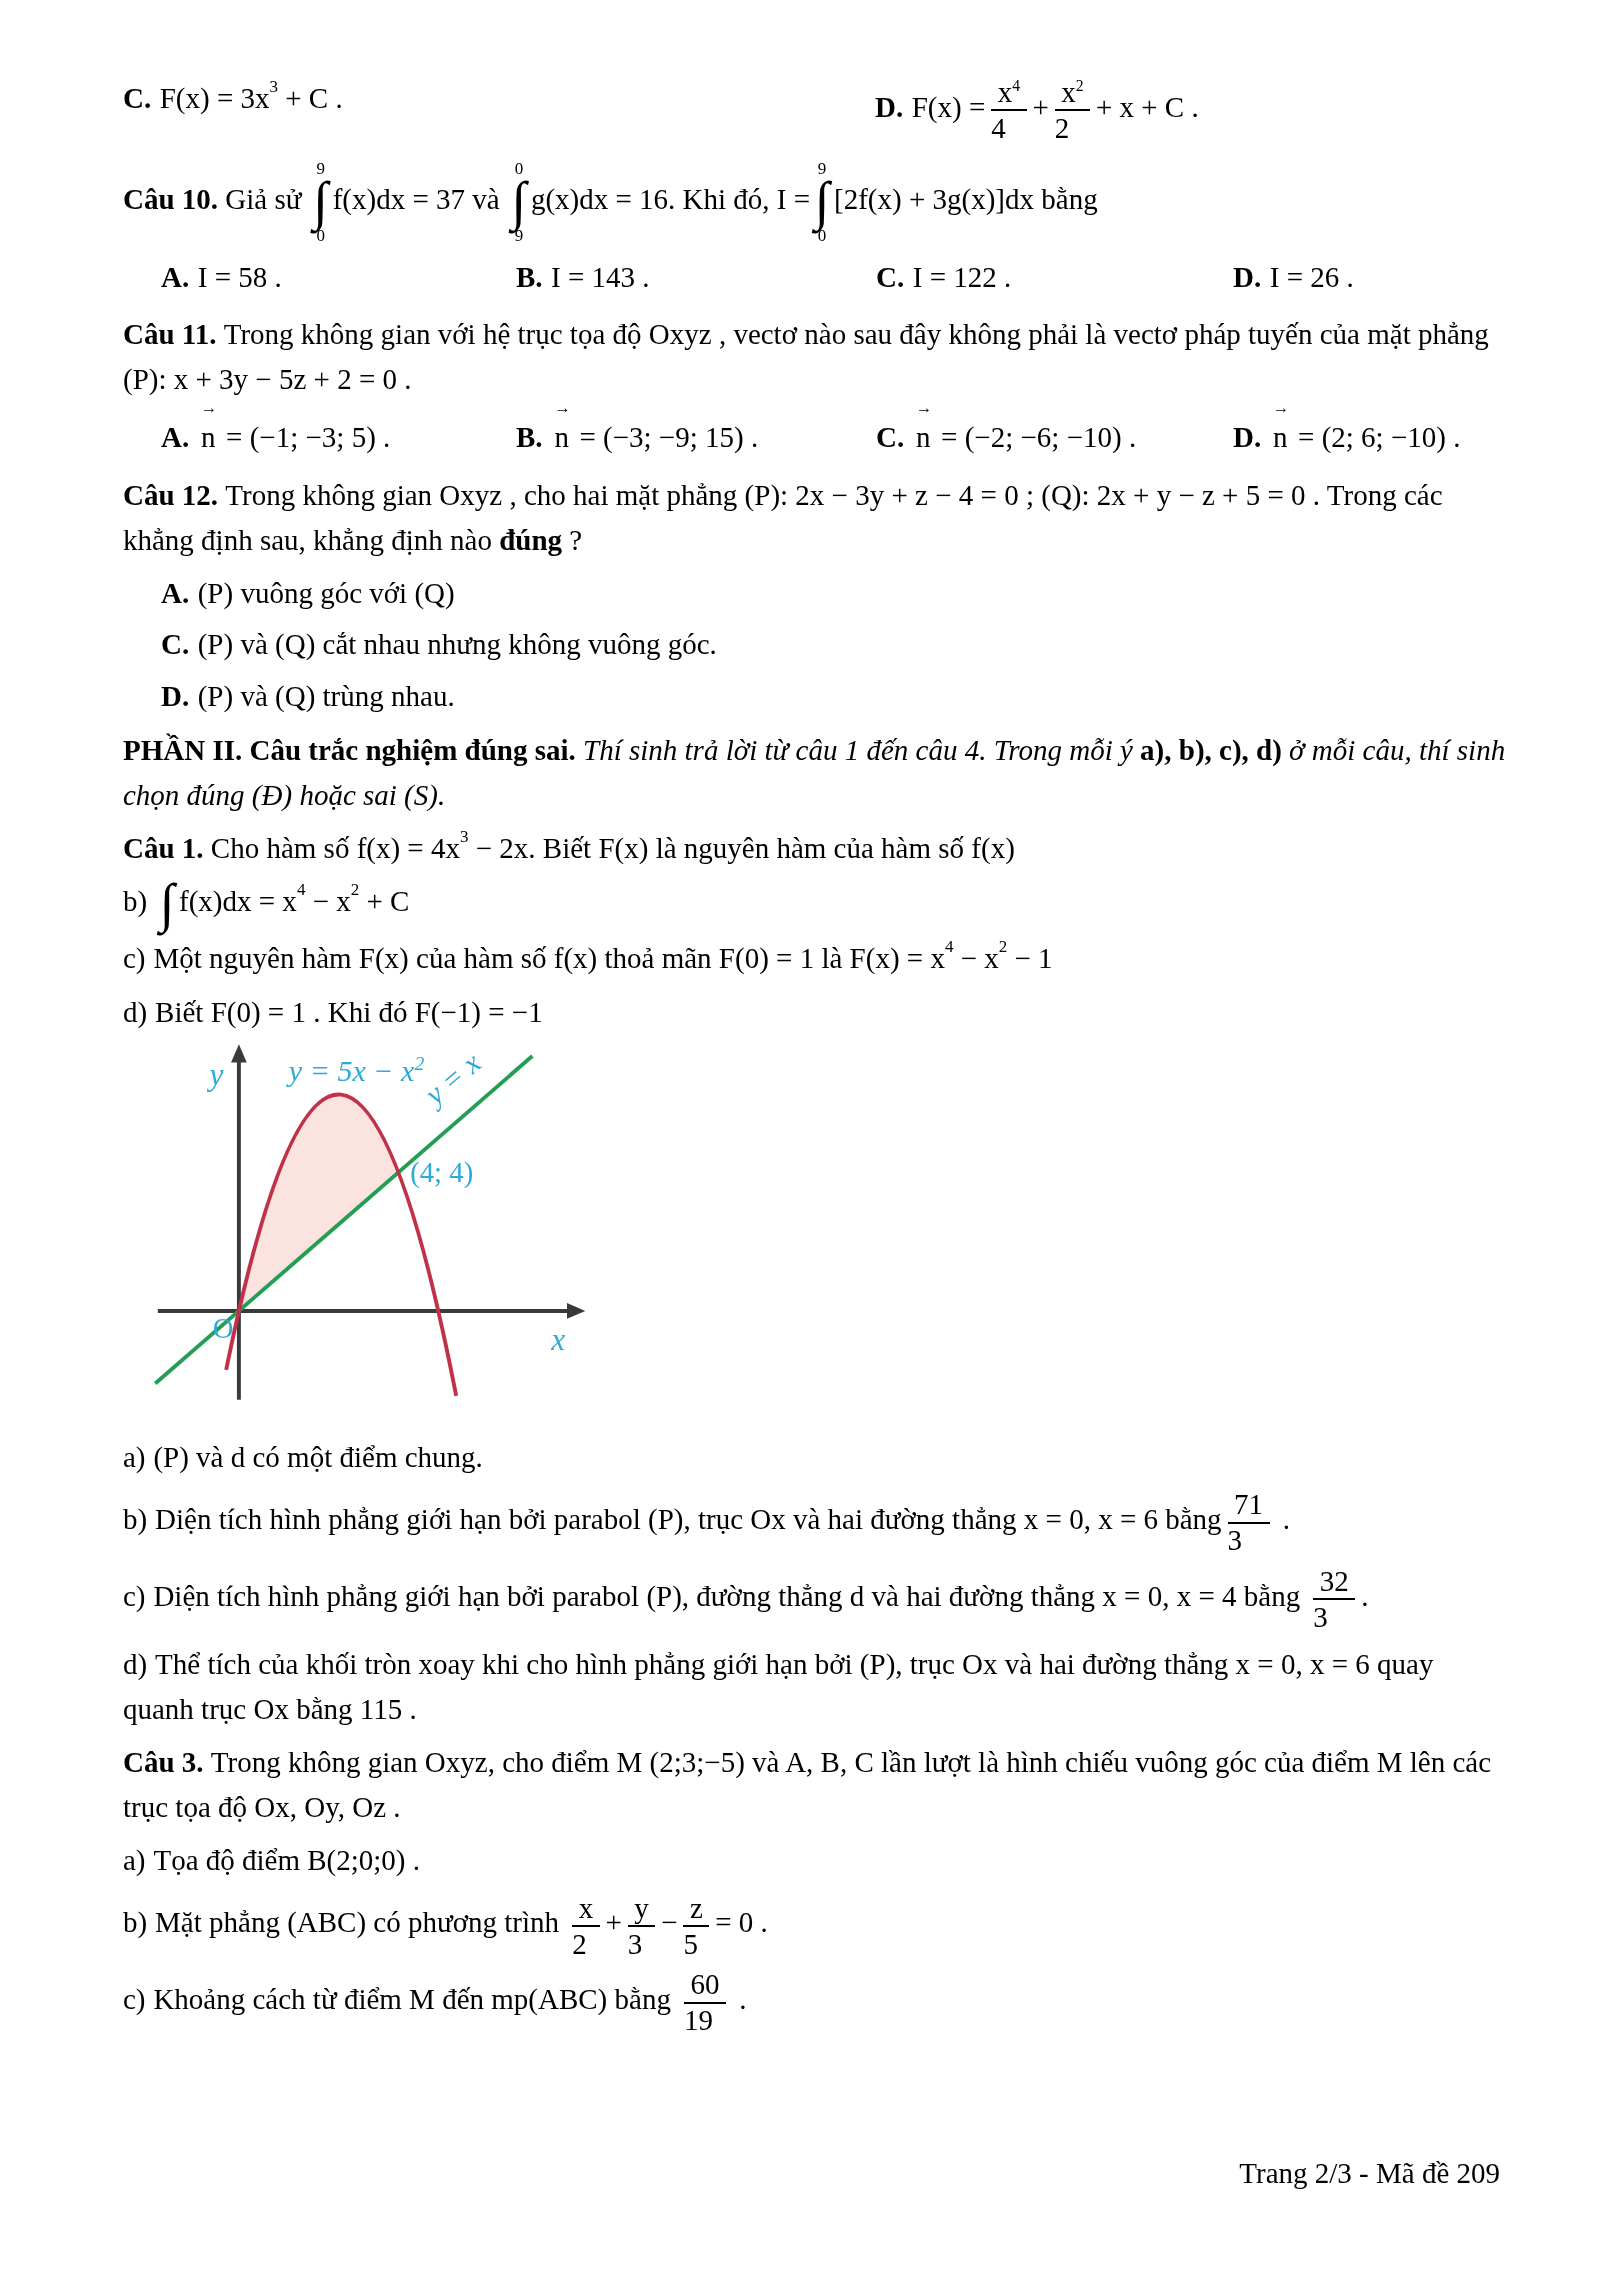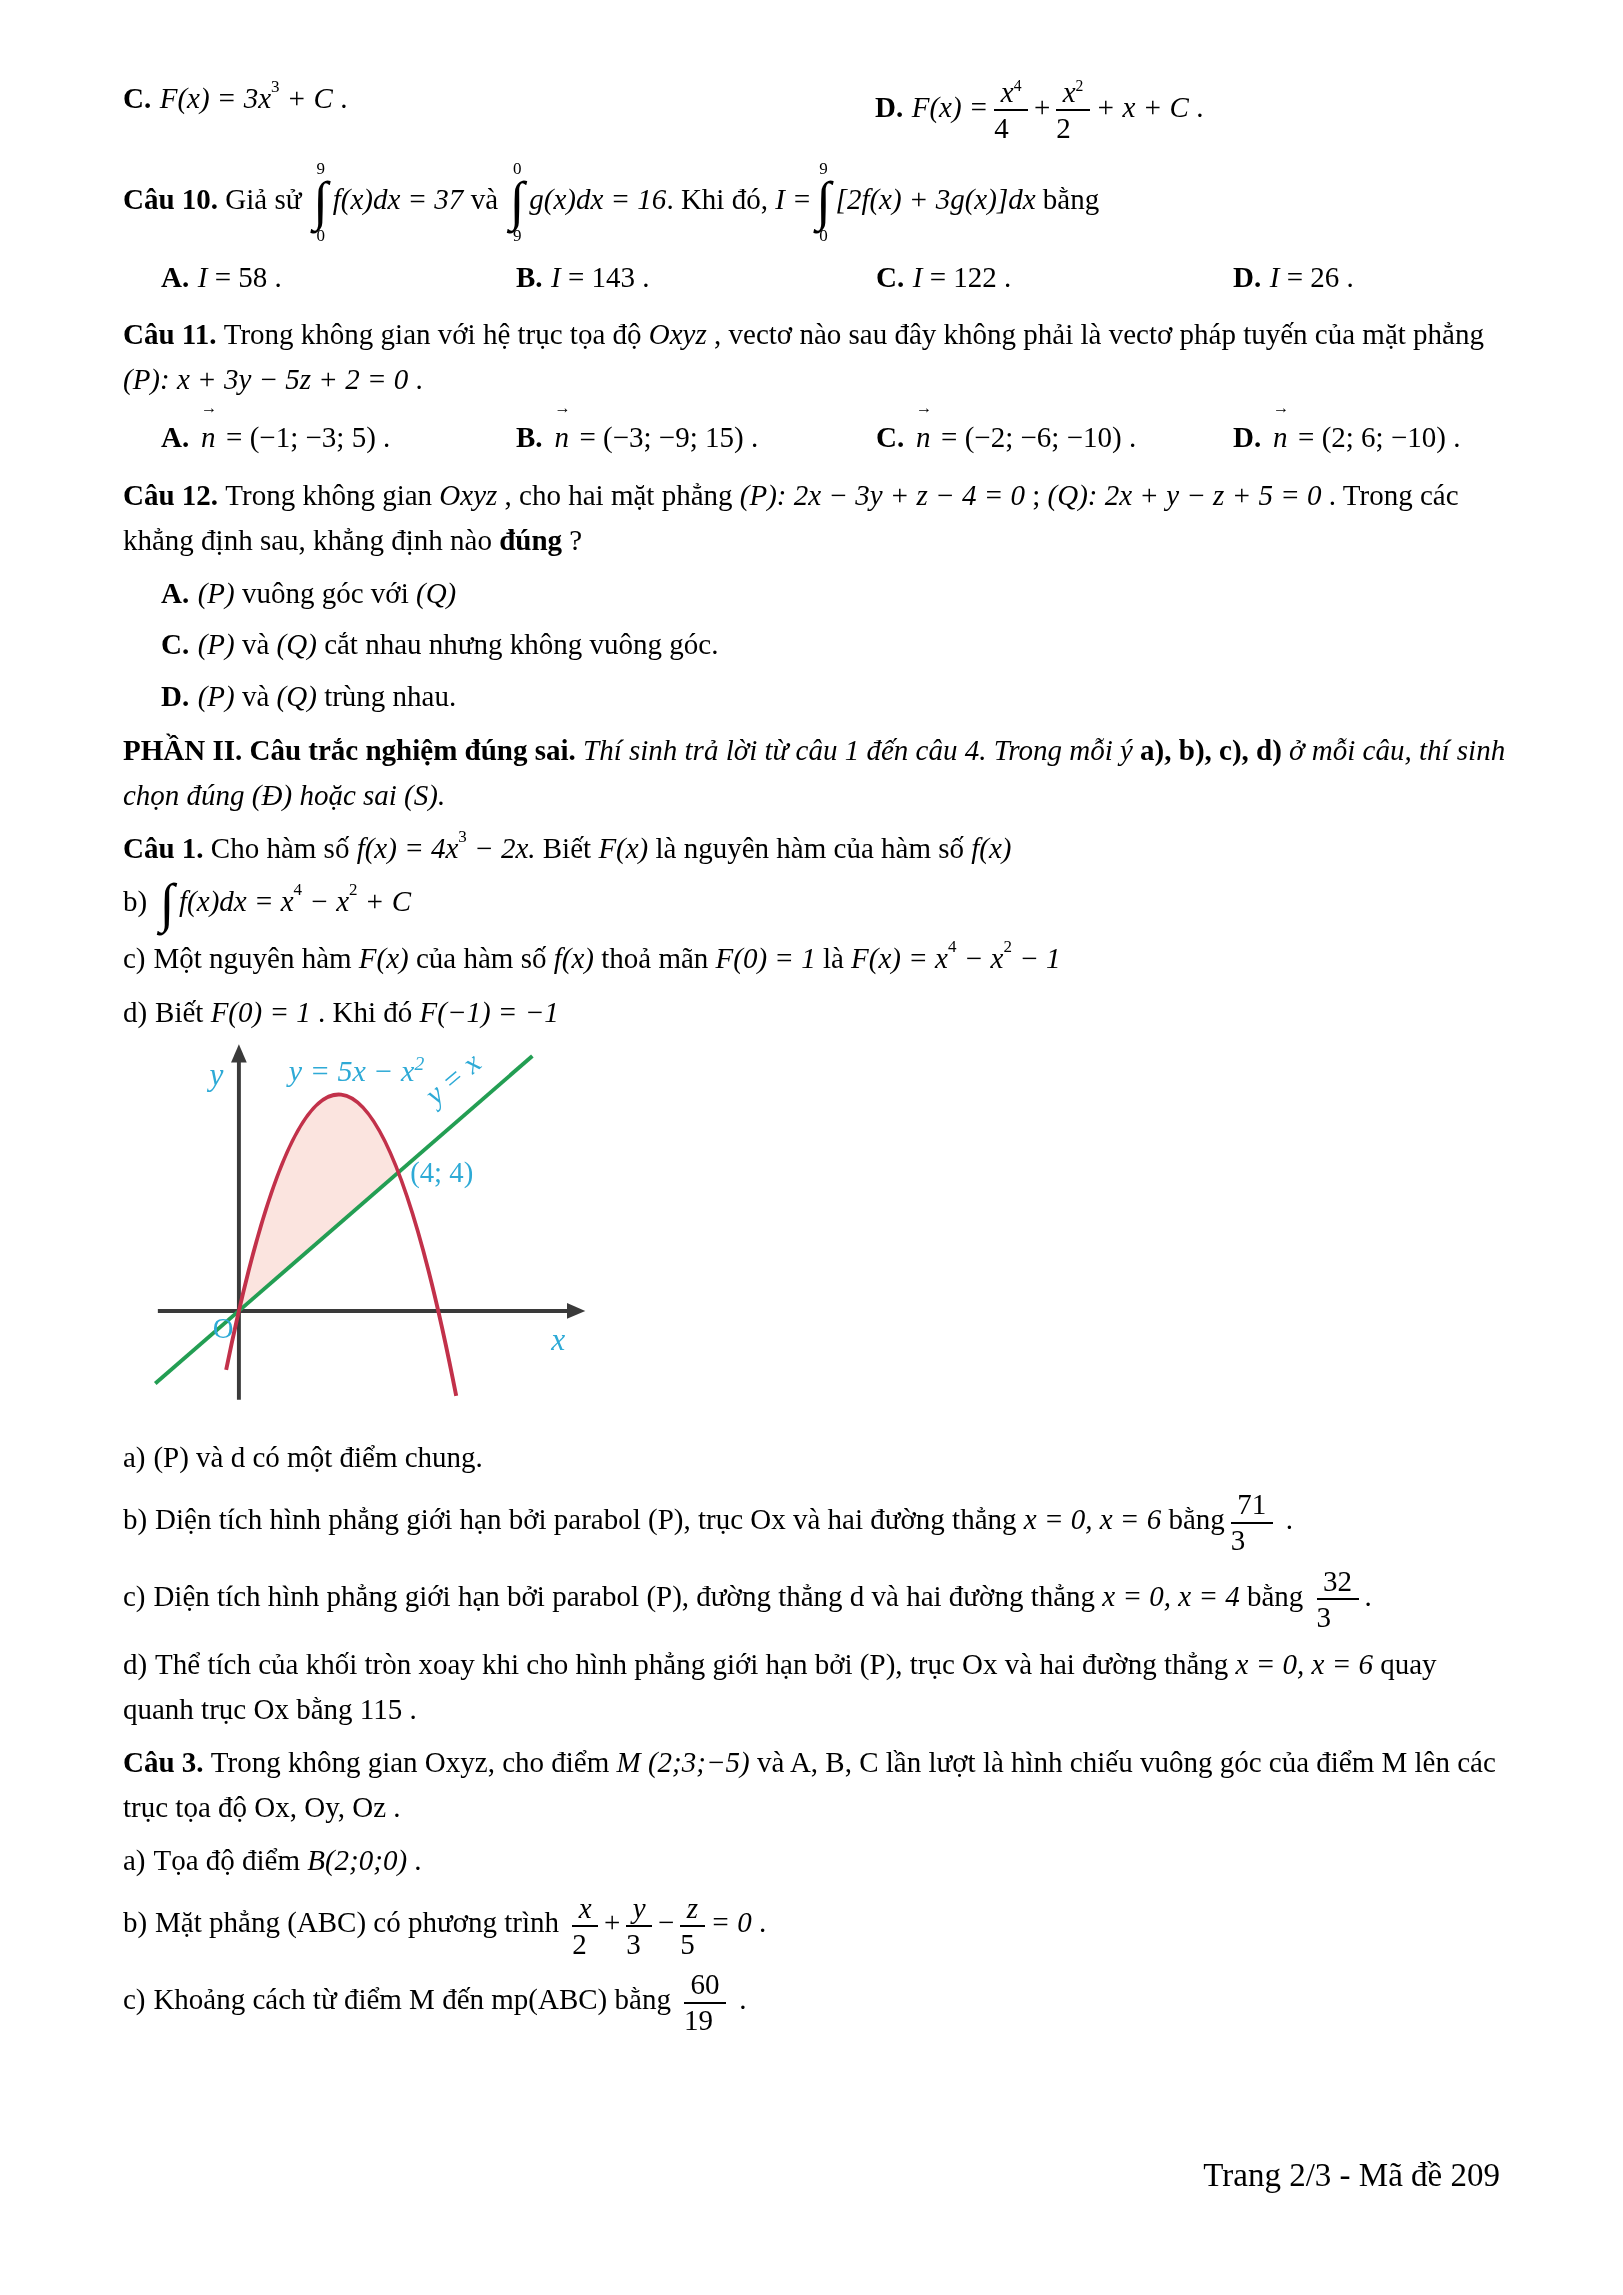--- a/index.html
+++ b/index.html
@@ -2,21 +2,21 @@
 <html style="font-size:10.5px"><head>
 <meta charset="utf-8">
 <style>
   html,body{margin:0;padding:0;background:#8a8a8a;}
   .page{width:1623px;height:2295px;background:#ffffff;position:relative;overflow:hidden;
         font-family:"Liberation Serif","DejaVu Serif",serif;font-size:29px;color:#000;}
   .content{position:absolute;left:123px;top:76px;width:1384px;line-height:1.55;}
   .line{margin-bottom:7.9px;}
   .seg-t{font-style:normal;}
   .seg-b{font-weight:bold;text-align:right;}
-  .seg-m{font-style:italic;}
+  .seg-m{}
   .seg-i{font-style:italic;}
   .seg-bi{font-weight:bold;}
   .seg-sup{font-size:17px;vertical-align:15.7px;line-height:0;font-style:normal;}
   .frac{display:inline-block;vertical-align:middle;margin:0 5.9px;line-height:1.12;}
   .fr-num{display:block;border-bottom:2px solid #000;padding:0 6.5px 0.7px;}
   .fr-den{display:block;padding-top:0.7px;}
   .frac .seg-sup{font-size:15.7px;vertical-align:11px;}
   .bint{display:inline-flex;flex-direction:column;align-items:center;vertical-align:middle;margin:0 4.6px;line-height:1;}
   .ilim{font-size:17px;line-height:1.15;font-style:normal;}
   .ilim:empty{display:none;}
@@ -28,21 +28,21 @@
   .opt{white-space:nowrap;}
   .opt .lbl{font-weight:bold;padding-right:8.5px;}
   .item{padding-left:38px;margin-bottom:6.5px;}
   .abc .lbl{padding-right:7.9px;font-weight:normal;}
   .abc{margin-bottom:8.5px;}
   #cau10-stem{margin-bottom:9.2px;}
   #cau11-stem{margin-bottom:13px;}
   #cau12-stem{margin-bottom:7.9px;}
   #phan2-head{margin:9.2px 0 7.9px;}
   #figure-wrap{margin:7.9px 0 13px 23.6px;width:440px;}
-  .footer{position:absolute;top:2157px;right:123px;font-size:33px;}
+  .footer{position:absolute;top:2157px;right:123px;font-size:29px;}
   svg text{font-family:"Liberation Serif","DejaVu Serif",serif;}
   .svg-it{font-style:italic;}
 </style>
 </head>
 <body>
 
 <div class="page">
   <div class="content">
 
     <div class="optgrid2" id="row-cd">

